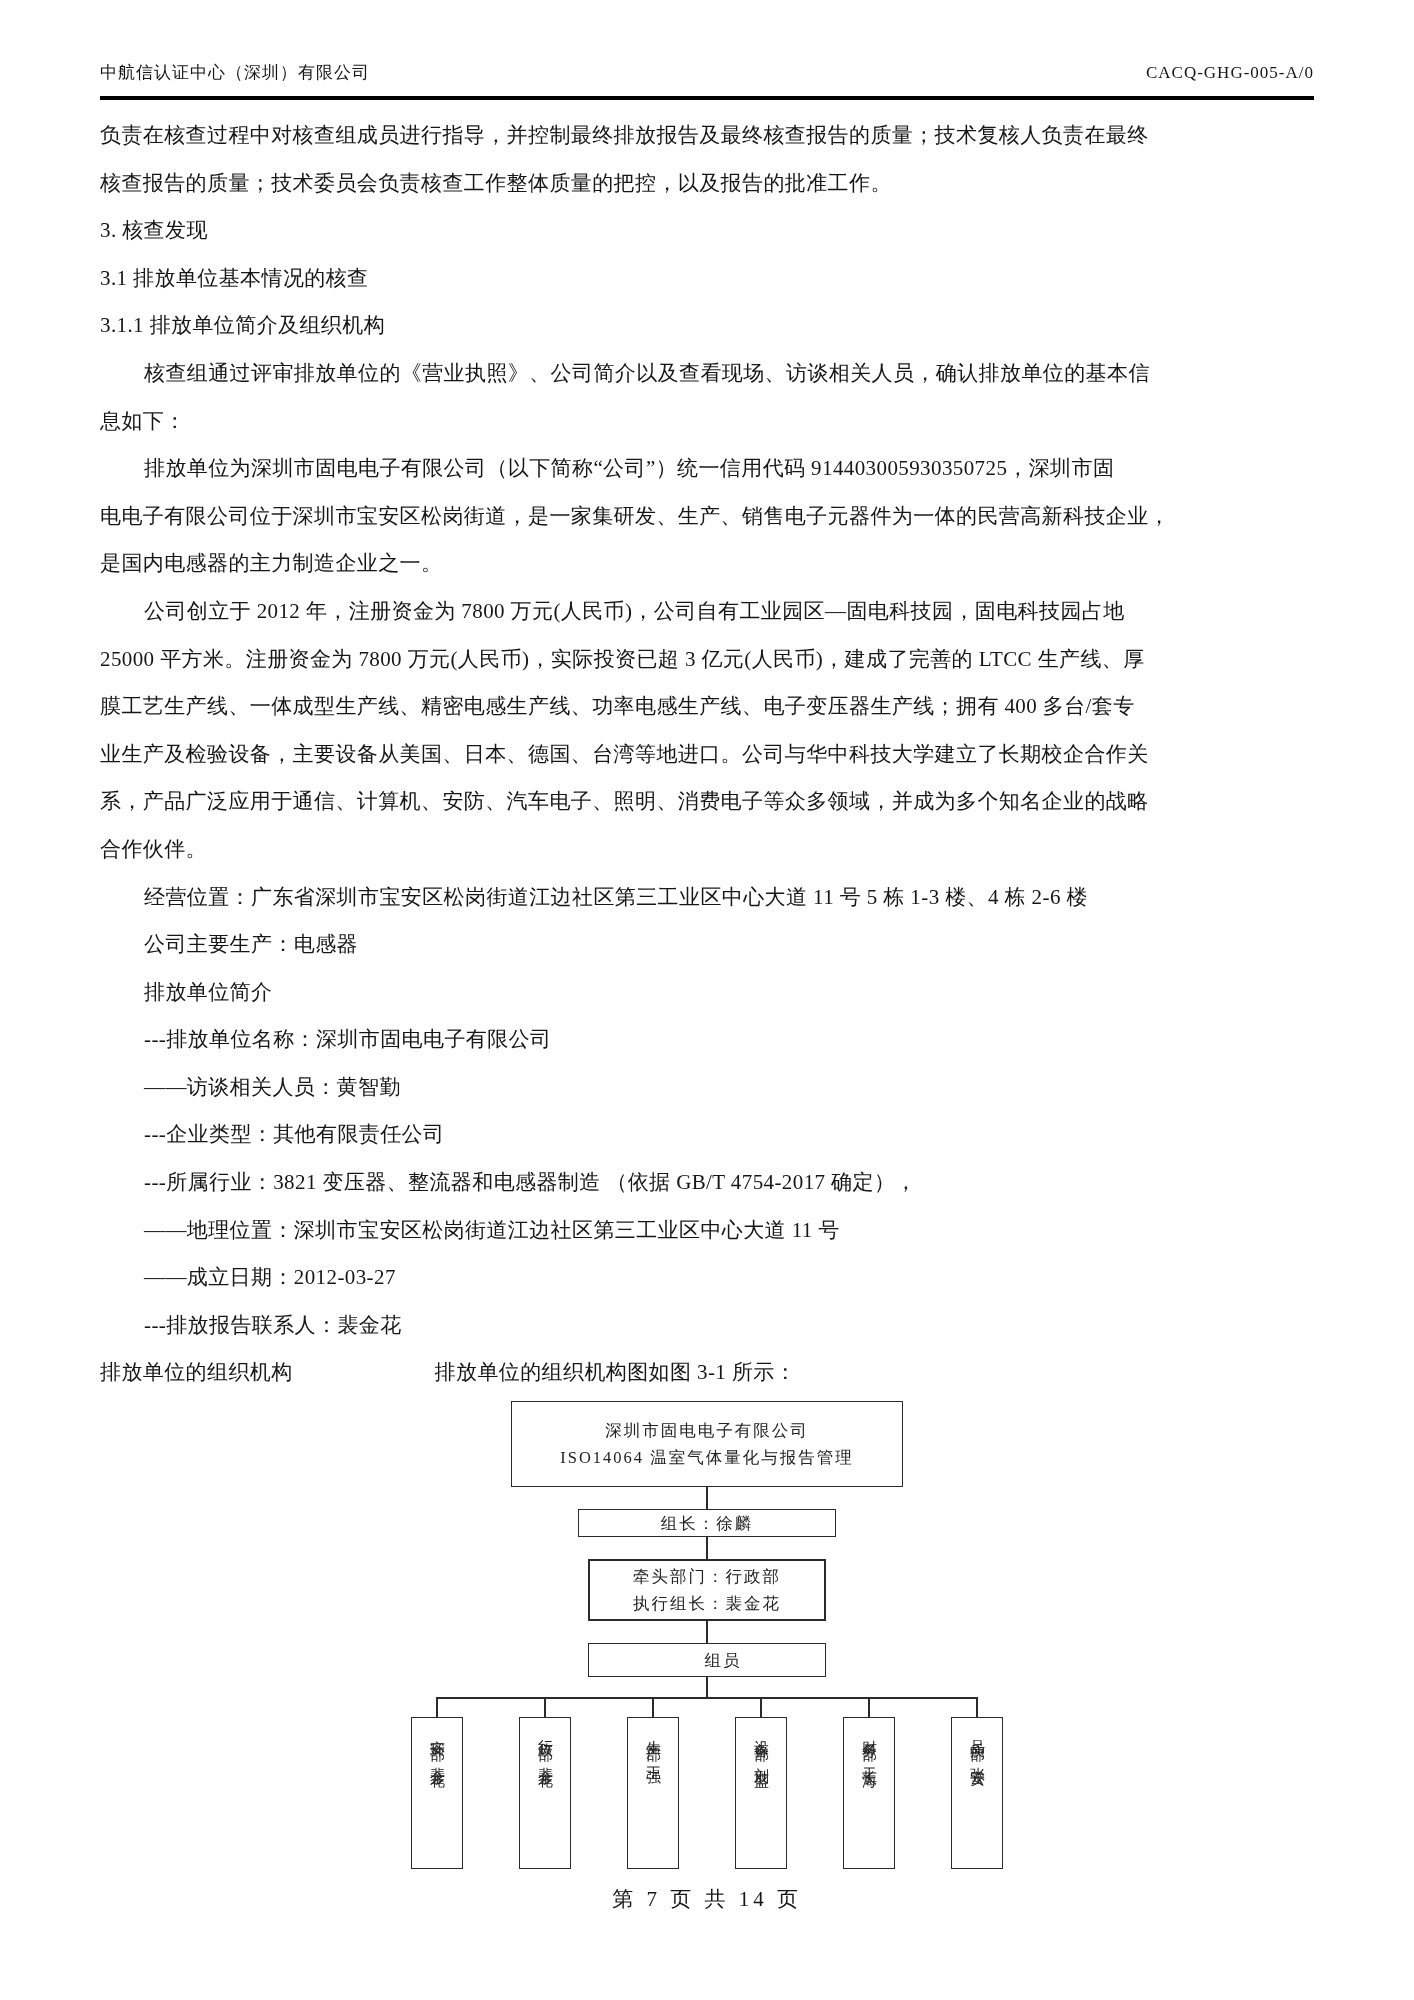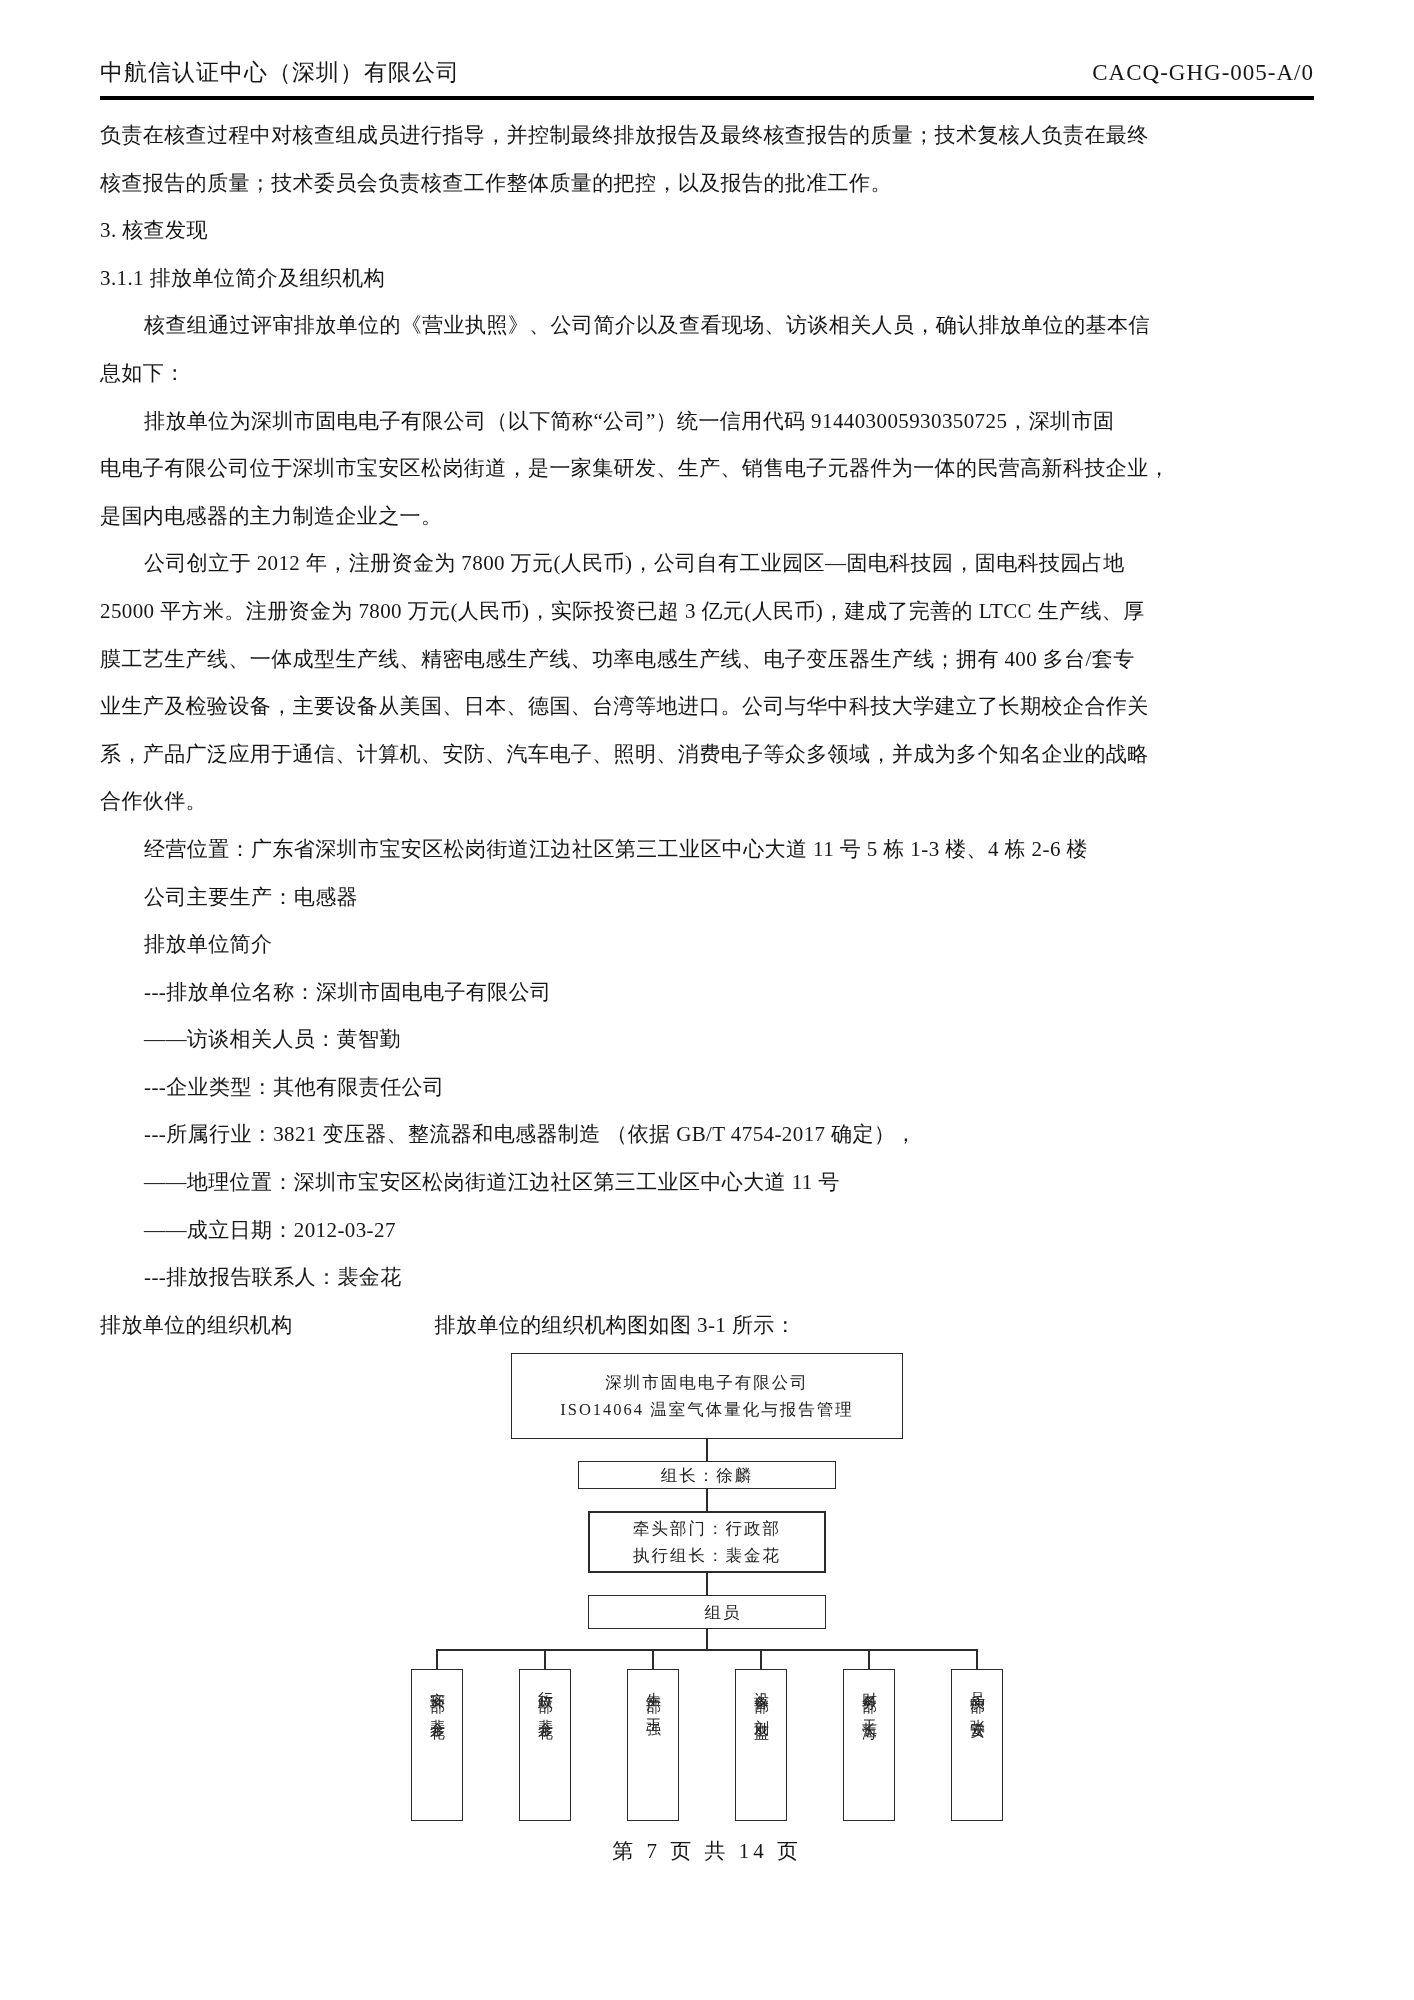--- a/index.html
+++ b/index.html
@@ -12,21 +12,21 @@
   }
   .page{
     width:1414px;height:2000px;
     box-sizing:border-box;
     padding:56px 100px 0 100px;
     position:relative;
   }
   
   .hdr{
     display:flex;justify-content:space-between;align-items:flex-end;
-    font-size:23px;line-height:34px;letter-spacing:1px;
+    font-size:17px;line-height:34px;letter-spacing:1px;
   }
   .hdr-rule{height:4px;background:#000;margin-top:6px;}
   
   .body-block{margin-top:12px;}
   .line{
     font-size:21px;line-height:47.6px;height:47.6px;
     white-space:nowrap;letter-spacing:0.4px;
   }
   .line.ind{padding-left:44px;}
   .org-row{display:flex;font-size:21px;line-height:47.6px;height:47.6px;white-space:nowrap;letter-spacing:0.4px;}
@@ -81,20 +81,21 @@
   <div class="hdr">
     <span>中航信认证中心（深圳）有限公司</span>
     <span>CACQ-GHG-005-A/0</span>
   </div>
   <div class="hdr-rule"></div>
 
   <div class="body-block">
       <div class="line">负责在核查过程中对核查组成员进行指导，并控制最终排放报告及最终核查报告的质量；技术复核人负责在最终</div>
       <div class="line">核查报告的质量；技术委员会负责核查工作整体质量的把控，以及报告的批准工作。</div>
       <div class="line">3. 核查发现</div>
+      <div class="line">3.1 排放单位基本情况的核查</div>
       <div class="line">3.1.1 排放单位简介及组织机构</div>
       <div class="line ind">核查组通过评审排放单位的《营业执照》、公司简介以及查看现场、访谈相关人员，确认排放单位的基本信</div>
       <div class="line">息如下：</div>
       <div class="line ind">排放单位为深圳市固电电子有限公司（以下简称“公司”）统一信用代码 914403005930350725，深圳市固</div>
       <div class="line">电电子有限公司位于深圳市宝安区松岗街道，是一家集研发、生产、销售电子元器件为一体的民营高新科技企业，</div>
       <div class="line">是国内电感器的主力制造企业之一。</div>
       <div class="line ind">公司创立于 2012 年，注册资金为 7800 万元(人民币)，公司自有工业园区—固电科技园，固电科技园占地</div>
       <div class="line">25000 平方米。注册资金为 7800 万元(人民币)，实际投资已超 3 亿元(人民币)，建成了完善的 LTCC 生产线、厚</div>
       <div class="line">膜工艺生产线、一体成型生产线、精密电感生产线、功率电感生产线、电子变压器生产线；拥有 400 多台/套专</div>
       <div class="line">业生产及检验设备，主要设备从美国、日本、德国、台湾等地进口。公司与华中科技大学建立了长期校企合作关</div>

